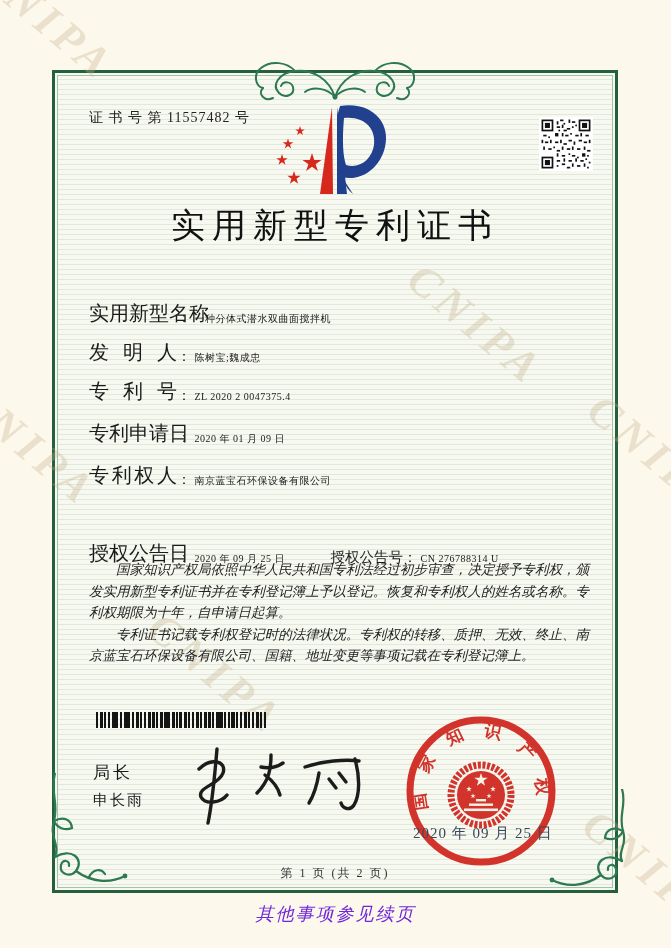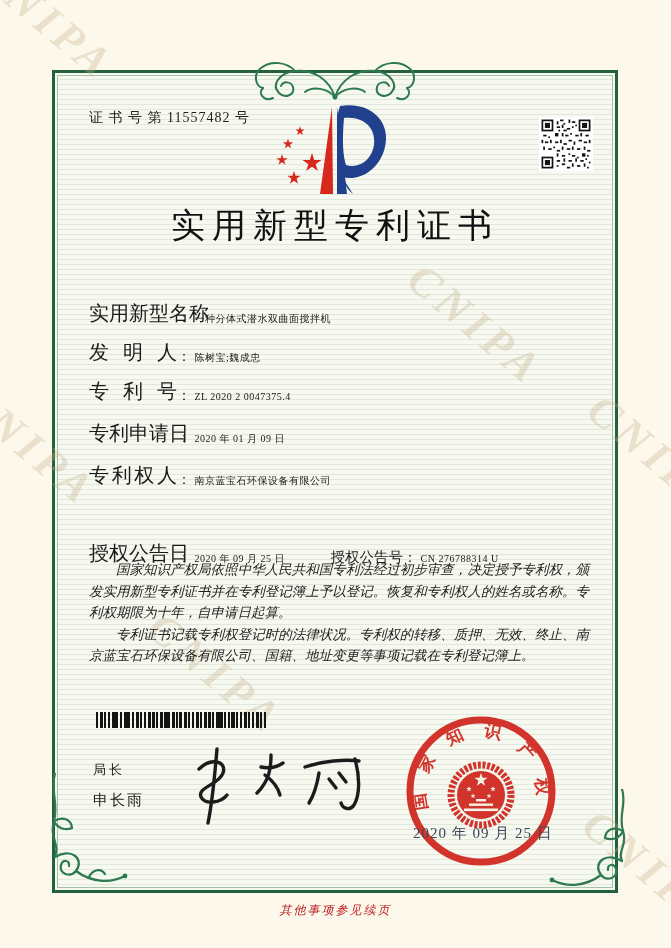--- a/index.html
+++ b/index.html
@@ -57,34 +57,34 @@
   }
   
   .barcode{
     left:41px;top:639px;width:172px;height:16px;
     background:
      repeating-linear-gradient(90deg,#141414 0 2px,transparent 2px 4px),
      repeating-linear-gradient(90deg,#141414 0 1px,transparent 1px 6px),
      repeating-linear-gradient(90deg,transparent 0 5px,#141414 5px 7px,transparent 7px 13px);
   }
   
-  .sig-title{left:38px;top:688px;font-size:13px;letter-spacing:3px;}
+  .sig-title{left:38px;top:688px;font-size:17px;letter-spacing:3px;}
   .sig-name{left:38px;top:718px;font-size:15px;letter-spacing:2px;}
   .sig-script{left:104px;top:668px;}
   
   .seal{left:350px;top:642px;}
   .seal-date{
     left:358px;top:751px;width:200px;font-size:15px;color:#3b465a;
     letter-spacing:1px;white-space:nowrap;
   }
   
   .page-no{left:0;top:792px;width:100%;text-align:center;font-size:12px;letter-spacing:2px;color:#333;}
   .bottom-note{
     position:absolute;z-index:3;left:0;top:902px;width:100%;text-align:center;
-    font-size:12px;font-style:italic;letter-spacing:2px;color:#b91c1c;
+    font-size:18px;font-style:italic;letter-spacing:2px;color:#6d28d9;
   }
   
   .orn{color:#2d7950;}
   .orn-top{left:50%;top:-16px;transform:translateX(-50%);}
   .orn-bl{left:-10px;top:700px;}
   .orn-br{left:482px;top:716px;transform:scale(-1,1);}
 </style>
 </head>
 <body>
 
@@ -307,16 +307,17 @@
         <use href="#star" transform="translate(84,81) scale(2.8)" fill="#f6f3e6"></use>
         <g fill="#f6f3e6">
           <rect x="71" y="84" width="10" height="2.4"></rect>
           <rect x="64" y="88.5" width="24" height="2.4"></rect>
           <rect x="59" y="93.5" width="34" height="2.6"></rect>
         </g>
       </g>
     </svg>
     <div class="seal-date">2020 年 09 月 25 日</div>
 
+    <div class="page-no">第 1 页 (共 2 页)</div>
   </div>
 
   <div class="bottom-note">其他事项参见续页</div>
 </div>
 
 </body></html>

